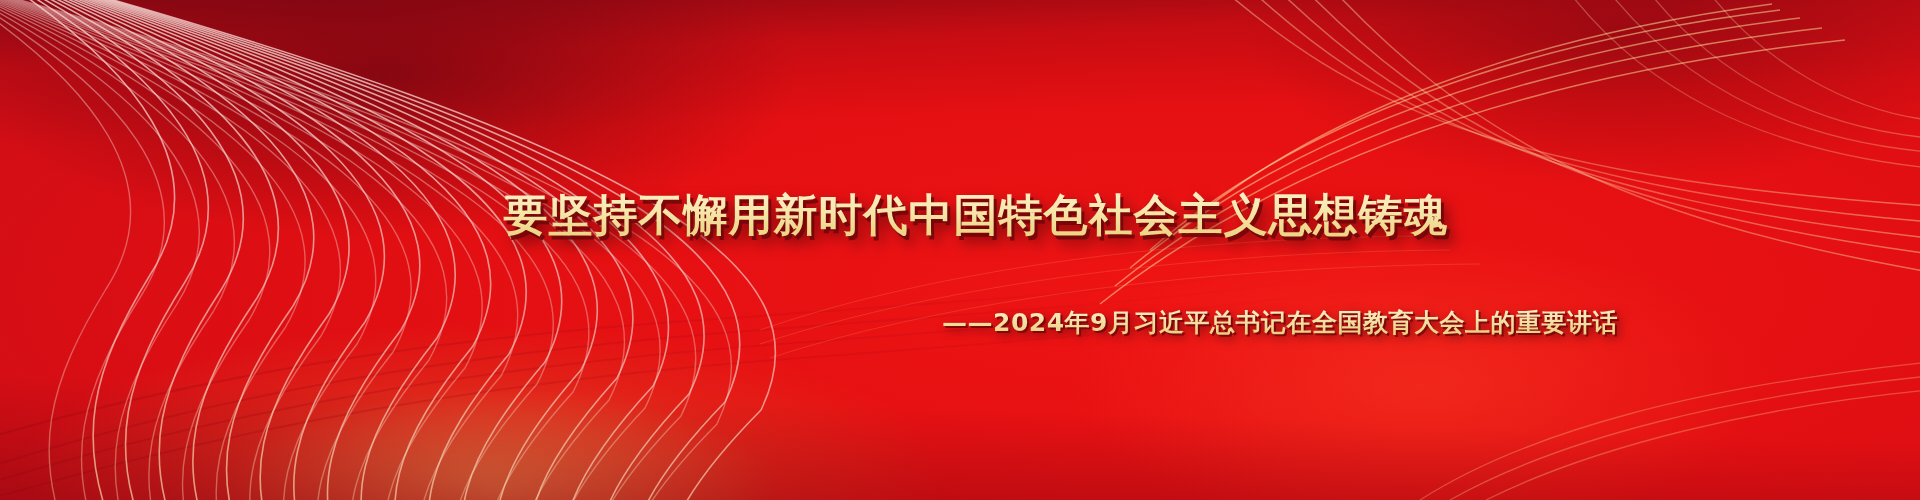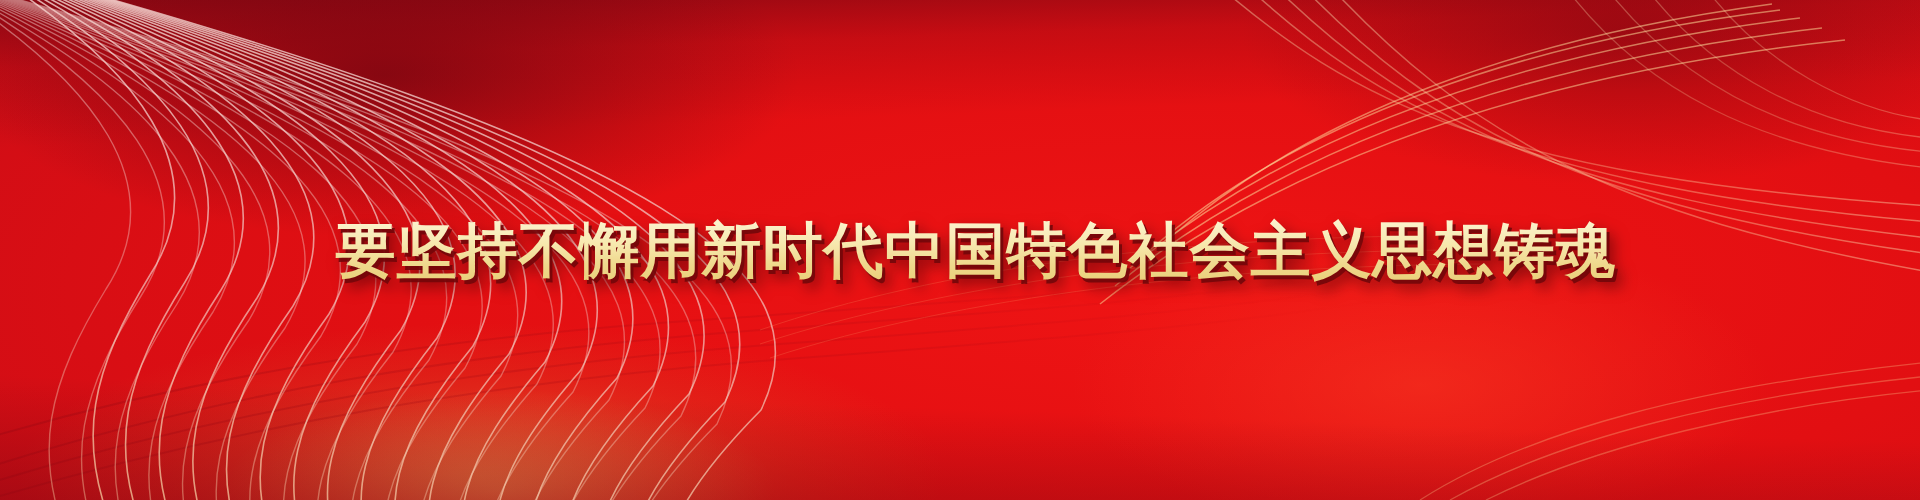--- a/index.html
+++ b/index.html
@@ -61,21 +61,21 @@
   
   .content{
     position:absolute; inset:0;
     display:flex; flex-direction:column;
     justify-content:center;
     padding:0 64px 0 0;
   }
   .headline{
     font-family:"DejaVu Sans","Liberation Sans",sans-serif;
     font-weight:700;
-    font-size:60px;
+    font-size:44px;
     line-height:74px;
     letter-spacing:1px;
     text-align:center;
     color:#f6e9b4;
     background:linear-gradient(180deg,#fdf6d8 0%,#f7e8ae 42%,#efd88c 70%,#e9cc74 100%);
     -webkit-background-clip:text;
     background-clip:text;
     -webkit-text-fill-color:transparent;
     filter:drop-shadow(3px 4px 0 rgba(116,6,10,.92)) drop-shadow(5px 6px 7px rgba(80,3,8,.55));
     margin:16px;
@@ -201,15 +201,16 @@
       <g fill="none" stroke="#ffb97a" stroke-width="1" opacity=".18">
         <path d="M 760 330 C 940 268, 1180 238, 1420 236"></path>
         <path d="M 760 344 C 950 282, 1200 252, 1450 250"></path>
         <path d="M 770 358 C 960 296, 1220 266, 1480 264"></path>
       </g>
     </svg>
   </div>
 
   <div class="content">
     <div class="headline line1">要坚持不懈用新时代中国特色社会主义思想铸魂</div>
+    <div class="attrib">——2024年9月习近平总书记在全国教育大会上的重要讲话</div>
   </div>
 
 </div>
 
 </body></html>

